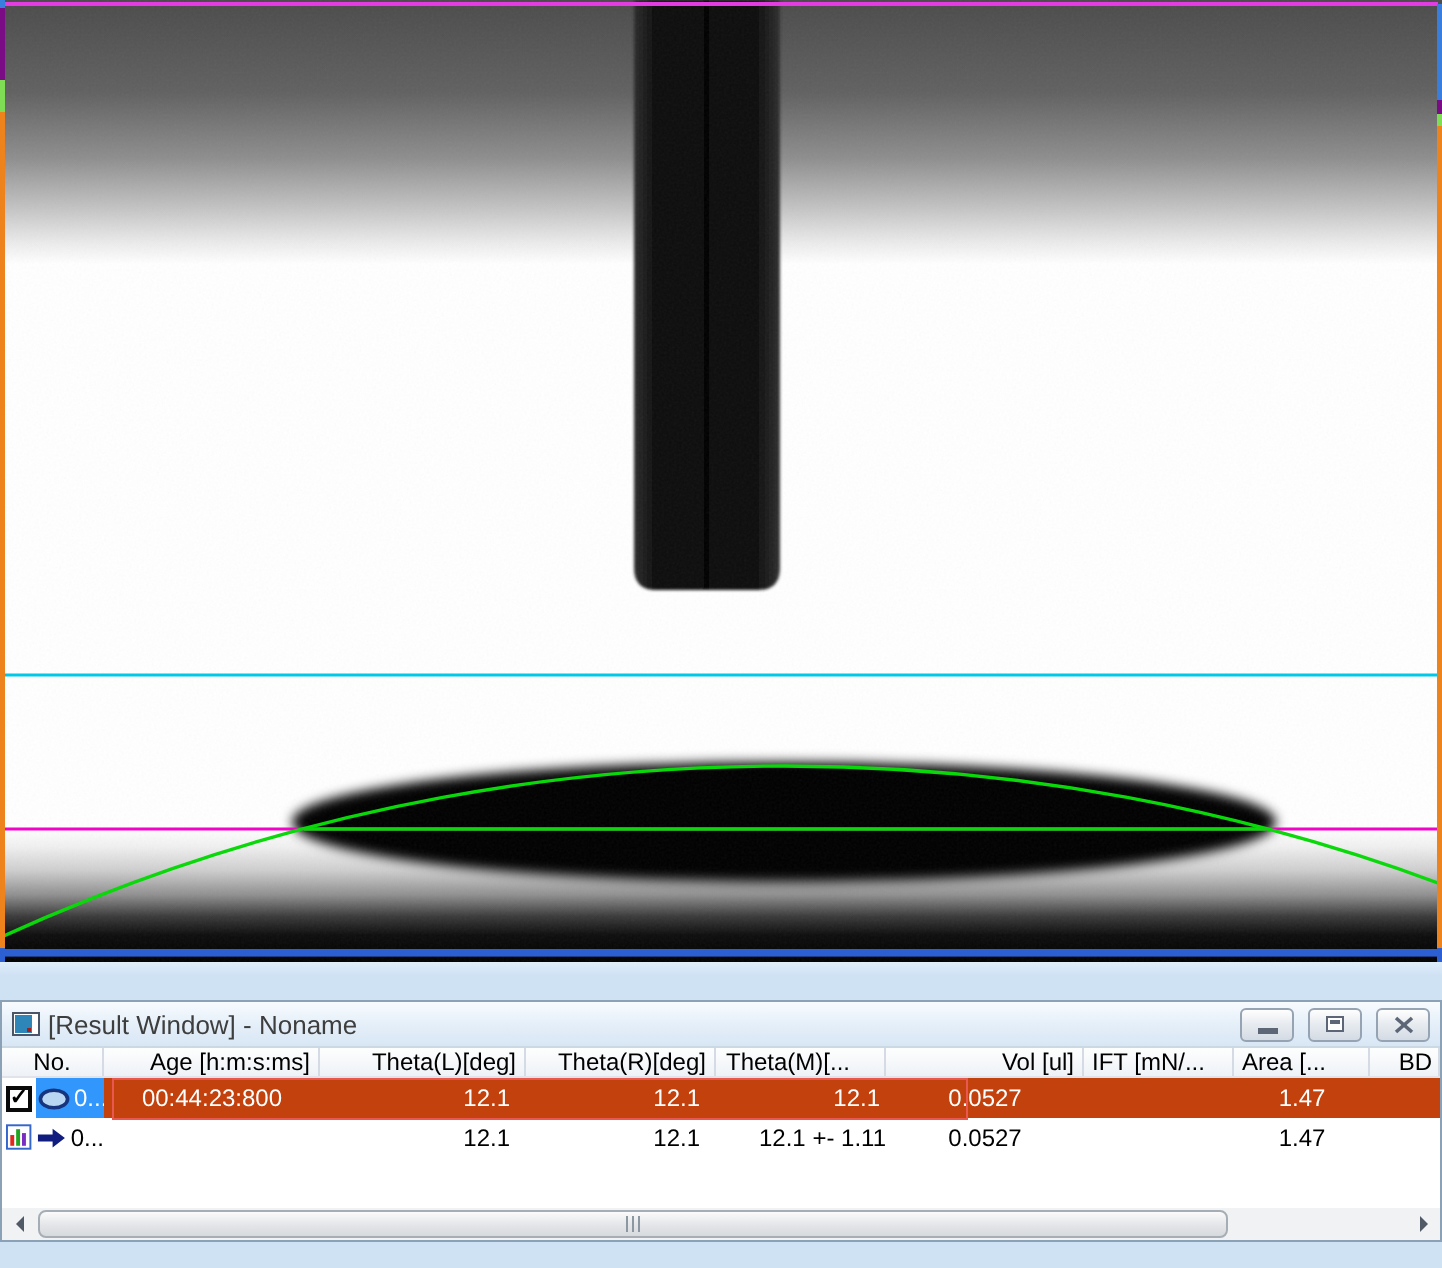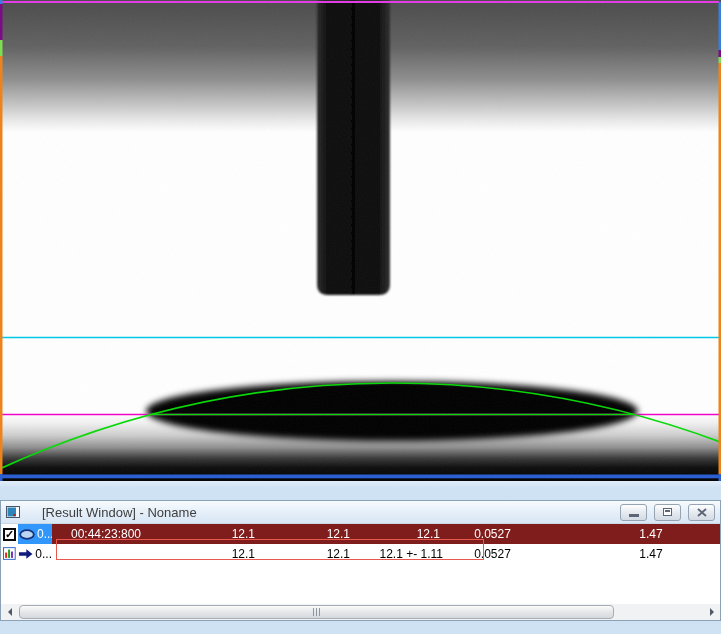--- a/index.html
+++ b/index.html
@@ -18,21 +18,21 @@
   #result-window {
     position:absolute; top:500px; left:0; width:721px; height:121px;
     background:#fff; border:1px solid #8ba1b6; display:flex; flex-direction:column;
   }
   .titlebar {
     flex:0 0 23px; display:flex; align-items:center; padding:0 5px;
     background:linear-gradient(#f7fbfe, #e2edf8 60%, #d9e7f5);
     border-bottom:1px solid #ccd8e4;
   }
   .title-icon { width:14px; height:12px; display:block; }
-  .title-text { flex:1; margin-left:22px; font-size:13px; color:#3e3e3e;
+  .title-text { flex:1; margin-left:4px; font-size:13px; color:#3e3e3e;
     white-space:nowrap; overflow:hidden; }
   .winbtn {
     width:27px; height:17px; margin-left:7px; border:1px solid #95a3b3;
     border-radius:3px; background:linear-gradient(#fefefe, #e8ecf1 45%, #d4dbe4);
     display:flex; align-items:center; justify-content:center; cursor:default;
   }
   .g-min { width:10px; height:3px; background:#5c6676; margin-top:7px; }
   .g-res { width:9px; height:8px; border:1px solid #5c6676; position:relative; background:#fdfdfd; }
   .g-res::after { content:""; position:absolute; left:1px; right:1px; top:1px; height:2px; background:#5c6676; }
   
@@ -45,21 +45,21 @@
   .hc { display:flex; align-items:center; border-right:1px solid #d4dbe4;
     height:100%; overflow:hidden; white-space:nowrap; }
   .a-c { justify-content:center; }
   .a-r { justify-content:flex-end; }
   .pr4 { padding-right:4px; } .pr8 { padding-right:8px; } .pr3 { padding-right:3px; }
   .pl5 { padding-left:5px; } .pl4 { padding-left:4px; }
   .trow { font-size:12px; color:#000; background:#fff; }
   .trow .c { display:flex; align-items:center; height:100%; white-space:nowrap; overflow:visible; }
   .row1 { flex:0 0 20px; }
   .row2 { flex:0 0 19px; }
-  .row1 .c { background:#7f1d1d; color:#fff; }
+  .row1 .c { background:#c2410c; color:#fff; }
   .row1 .cno { background:#fff; padding-left:2px; }
   .cno { display:flex; align-items:center; }
   .selzone { flex:1; height:100%; background:#3297fd; color:#fff;
     display:flex; align-items:center; gap:2px; padding-left:1px; }
   .checkbox {
     width:13px; height:13px; background:#fff; border:2px solid #0a0a0a;
     display:flex; align-items:center; justify-content:center;
     font-size:11px; font-weight:bold; color:#000; line-height:1; margin-right:2px;
   }
   .row2 .cno { gap:2px; padding-left:2px; }
@@ -179,20 +179,31 @@
         <span class="g-res"></span>
       </div>
       <div class="winbtn">
         <svg width="10" height="9" viewBox="0 0 10 9">
           <line x1="1" y1="1" x2="9" y2="8" stroke="#5c6676" stroke-width="1.8"></line>
           <line x1="9" y1="1" x2="1" y2="8" stroke="#5c6676" stroke-width="1.8"></line>
         </svg>
       </div>
     </div>
 
+    <div class="cols thead">
+      <div class="hc a-c">No.</div>
+      <div class="hc a-r pr4">Age [h:m:s:ms]</div>
+      <div class="hc a-r pr4">Theta(L)[deg]</div>
+      <div class="hc a-r pr4">Theta(R)[deg]</div>
+      <div class="hc pl5">Theta(M)[...</div>
+      <div class="hc a-r pr4">Vol [ul]</div>
+      <div class="hc pl4">IFT [mN/...</div>
+      <div class="hc pl4">Area [...</div>
+      <div class="hc a-r pr3">BD</div>
+    </div>
 
     <div class="cols trow row1">
       <div class="c cno">
         <span class="checkbox">✓</span>
         <span class="selzone">
           <svg width="16" height="11" viewBox="0 0 16 11">
             <ellipse cx="8" cy="5.5" rx="6.8" ry="4.4" fill="#b9d6f2" stroke="#17357e" stroke-width="1.8"></ellipse>
           </svg>
           <span class="no-label">0...</span>
         </span>

